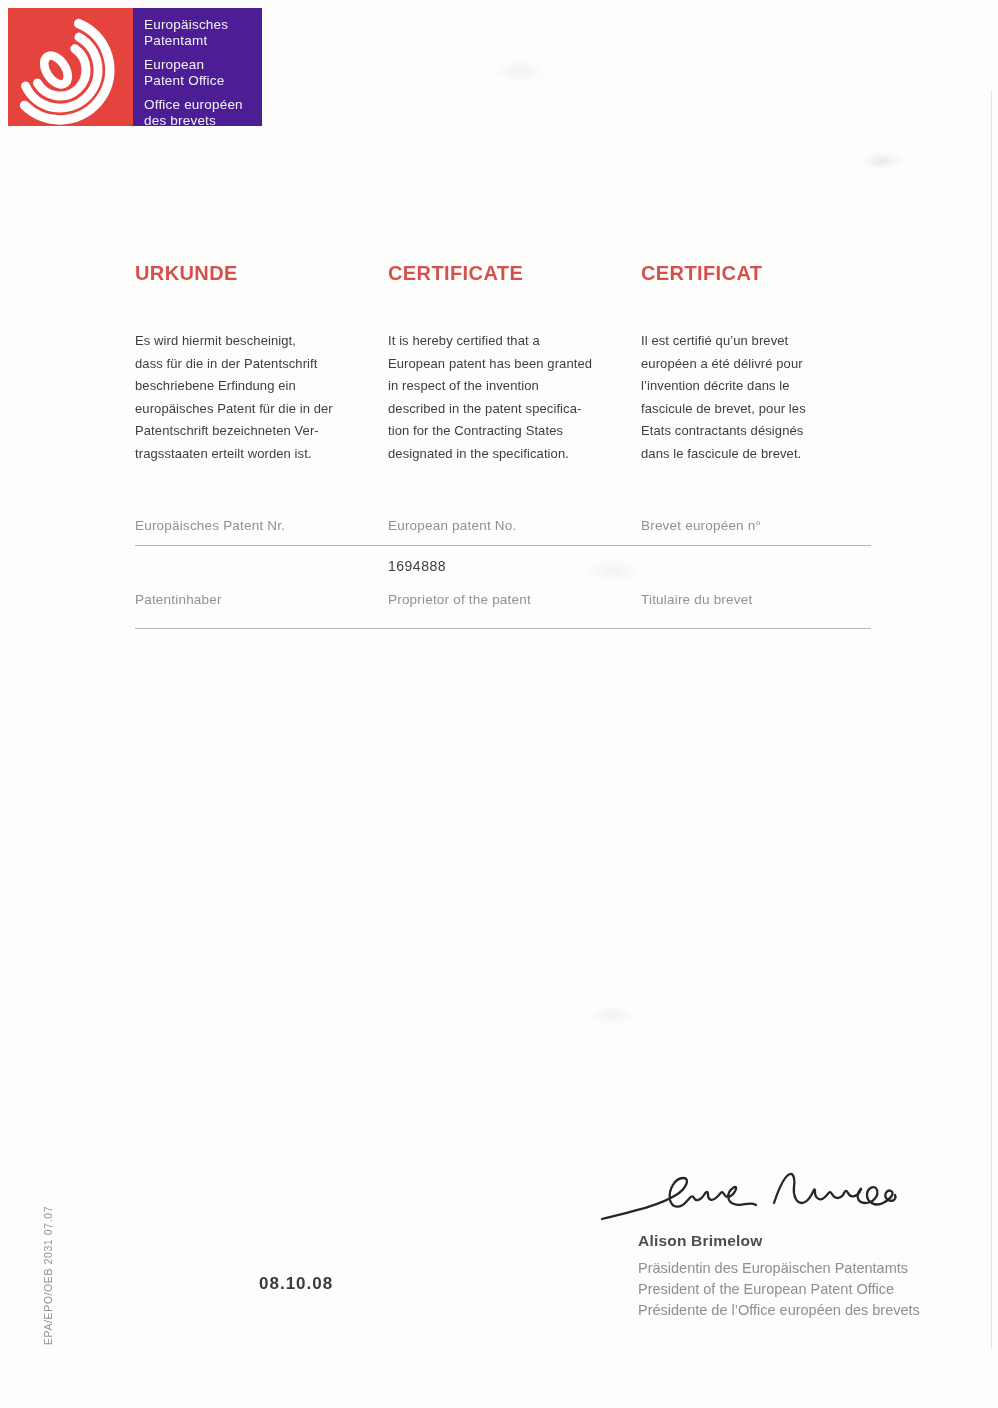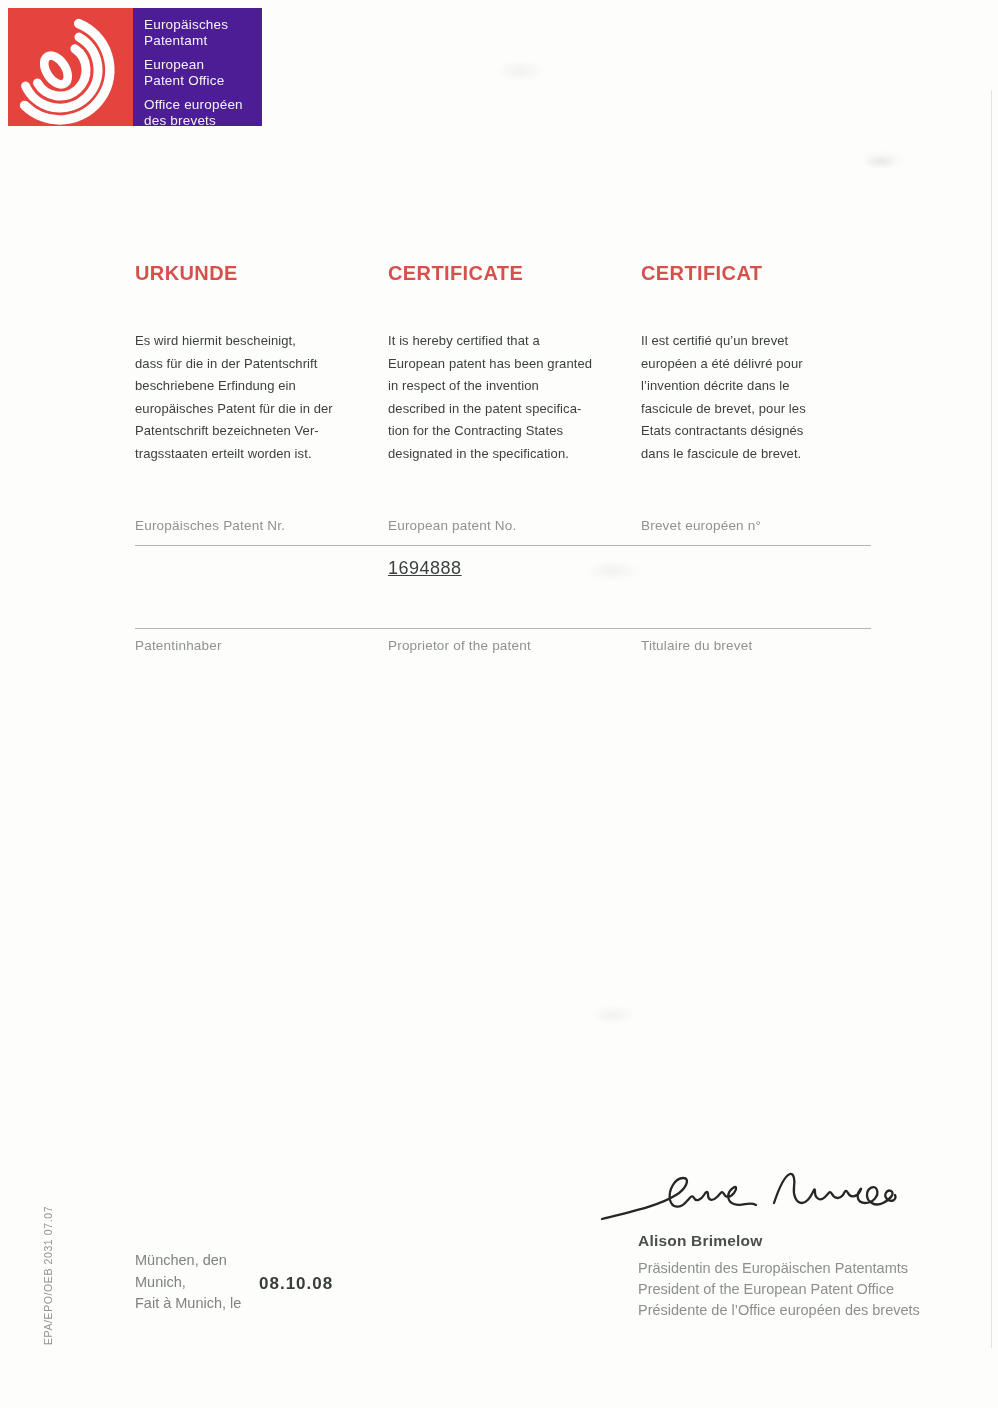--- a/index.html
+++ b/index.html
@@ -34,29 +34,29 @@
     top: 262px; font-size: 20px; font-weight: bold; letter-spacing: 0.4px;
     color: #d5514c;
   }
   .paragraph {
     top: 330px; font-size: 13px; line-height: 22.5px; color: #3b403f;
     white-space: pre-line; letter-spacing: 0.1px;
   }
 
   .field-label { font-size: 13.5px; color: #8e9392; letter-spacing: 0.2px; }
   .label-row-1 { top: 518px; }
-  .label-row-2 { top: 638px; }
+  .label-row-2 { top: 592px; }
 
   .rule { position: absolute; left: 135px; width: 736px; height: 0; border-top: 1.6px solid #b3b6b5; }
   .rule-1 { top: 545px; }
   .rule-2 { top: 628px; }
 
   .patent-number {
     position: absolute; left: 388px; top: 558px;
-    font-size: 18px; color: #3c4140; letter-spacing: 0.5px; text-decoration: underline;
+    font-size: 14px; color: #3c4140; letter-spacing: 0.5px;
   }
 
   
   .place-block {
     position: absolute; left: 135px; top: 1250px;
     font-size: 14.5px; line-height: 21.5px; color: #7e8382; white-space: pre-line;
   }
   .date {
     position: absolute; left: 259px; top: 1274px;
     font-size: 17px; font-weight: bold; color: #383d3c; letter-spacing: 1px;
@@ -141,23 +141,20 @@
   <div class="col col-2 field-label label-row-1">European patent No.</div>
   <div class="col col-3 field-label label-row-1">Brevet européen n°</div>
   <div class="rule rule-1"></div>
   <div class="patent-number">1694888</div>
 
   <div class="col col-1 field-label label-row-2">Patentinhaber</div>
   <div class="col col-2 field-label label-row-2">Proprietor of the patent</div>
   <div class="col col-3 field-label label-row-2">Titulaire du brevet</div>
   <div class="rule rule-2"></div>
 
-  <div class="place-block">München, den
-Munich,
-Fait à Munich, le</div>
   <div class="date">08.10.08</div>
 
   <div class="signature-svg">
     <svg width="300" height="70" viewBox="0 0 300 70" xmlns="http://www.w3.org/2000/svg">
       <g fill="none" stroke="#262626" stroke-width="2.3" stroke-linecap="round" stroke-linejoin="round">
         <path d="M4,55 C40,46 62,41 78,31 C88,25 93,14 85,14 C77,14 70,26 72,36 C74,44 82,45 88,38 C92,34 94,30 96,34 C98,38 103,36 106,31 C108,27 110,27 110,31 C110,36 114,38 119,33 C123,29 124,26 126,30 C128,34 132,34 136,29 C139,25 139,21 135,24 C129,28 128,37 136,40 C144,43 151,37 158,41"></path>
         <path d="M176,39 C180,27 186,12 192,10 C196,9 197,16 196,23 C195,31 198,39 204,39 C209,39 213,32 215,28 C216,25 217,24 217,28 C217,34 222,38 227,33 C231,29 232,26 234,30 C236,34 241,36 245,31 C247,27 248,25 250,29 C252,33 257,34 261,29 C263,26 264,23 262,26 C258,31 259,39 267,39 C275,39 281,32 279,26 C277,20 269,24 269,31 C269,38 277,43 285,39 C293,35 297,29 293,27 C289,25 285,31 289,35 C293,39 299,36 297,31"></path>
       </g>
     </svg>
   </div>

